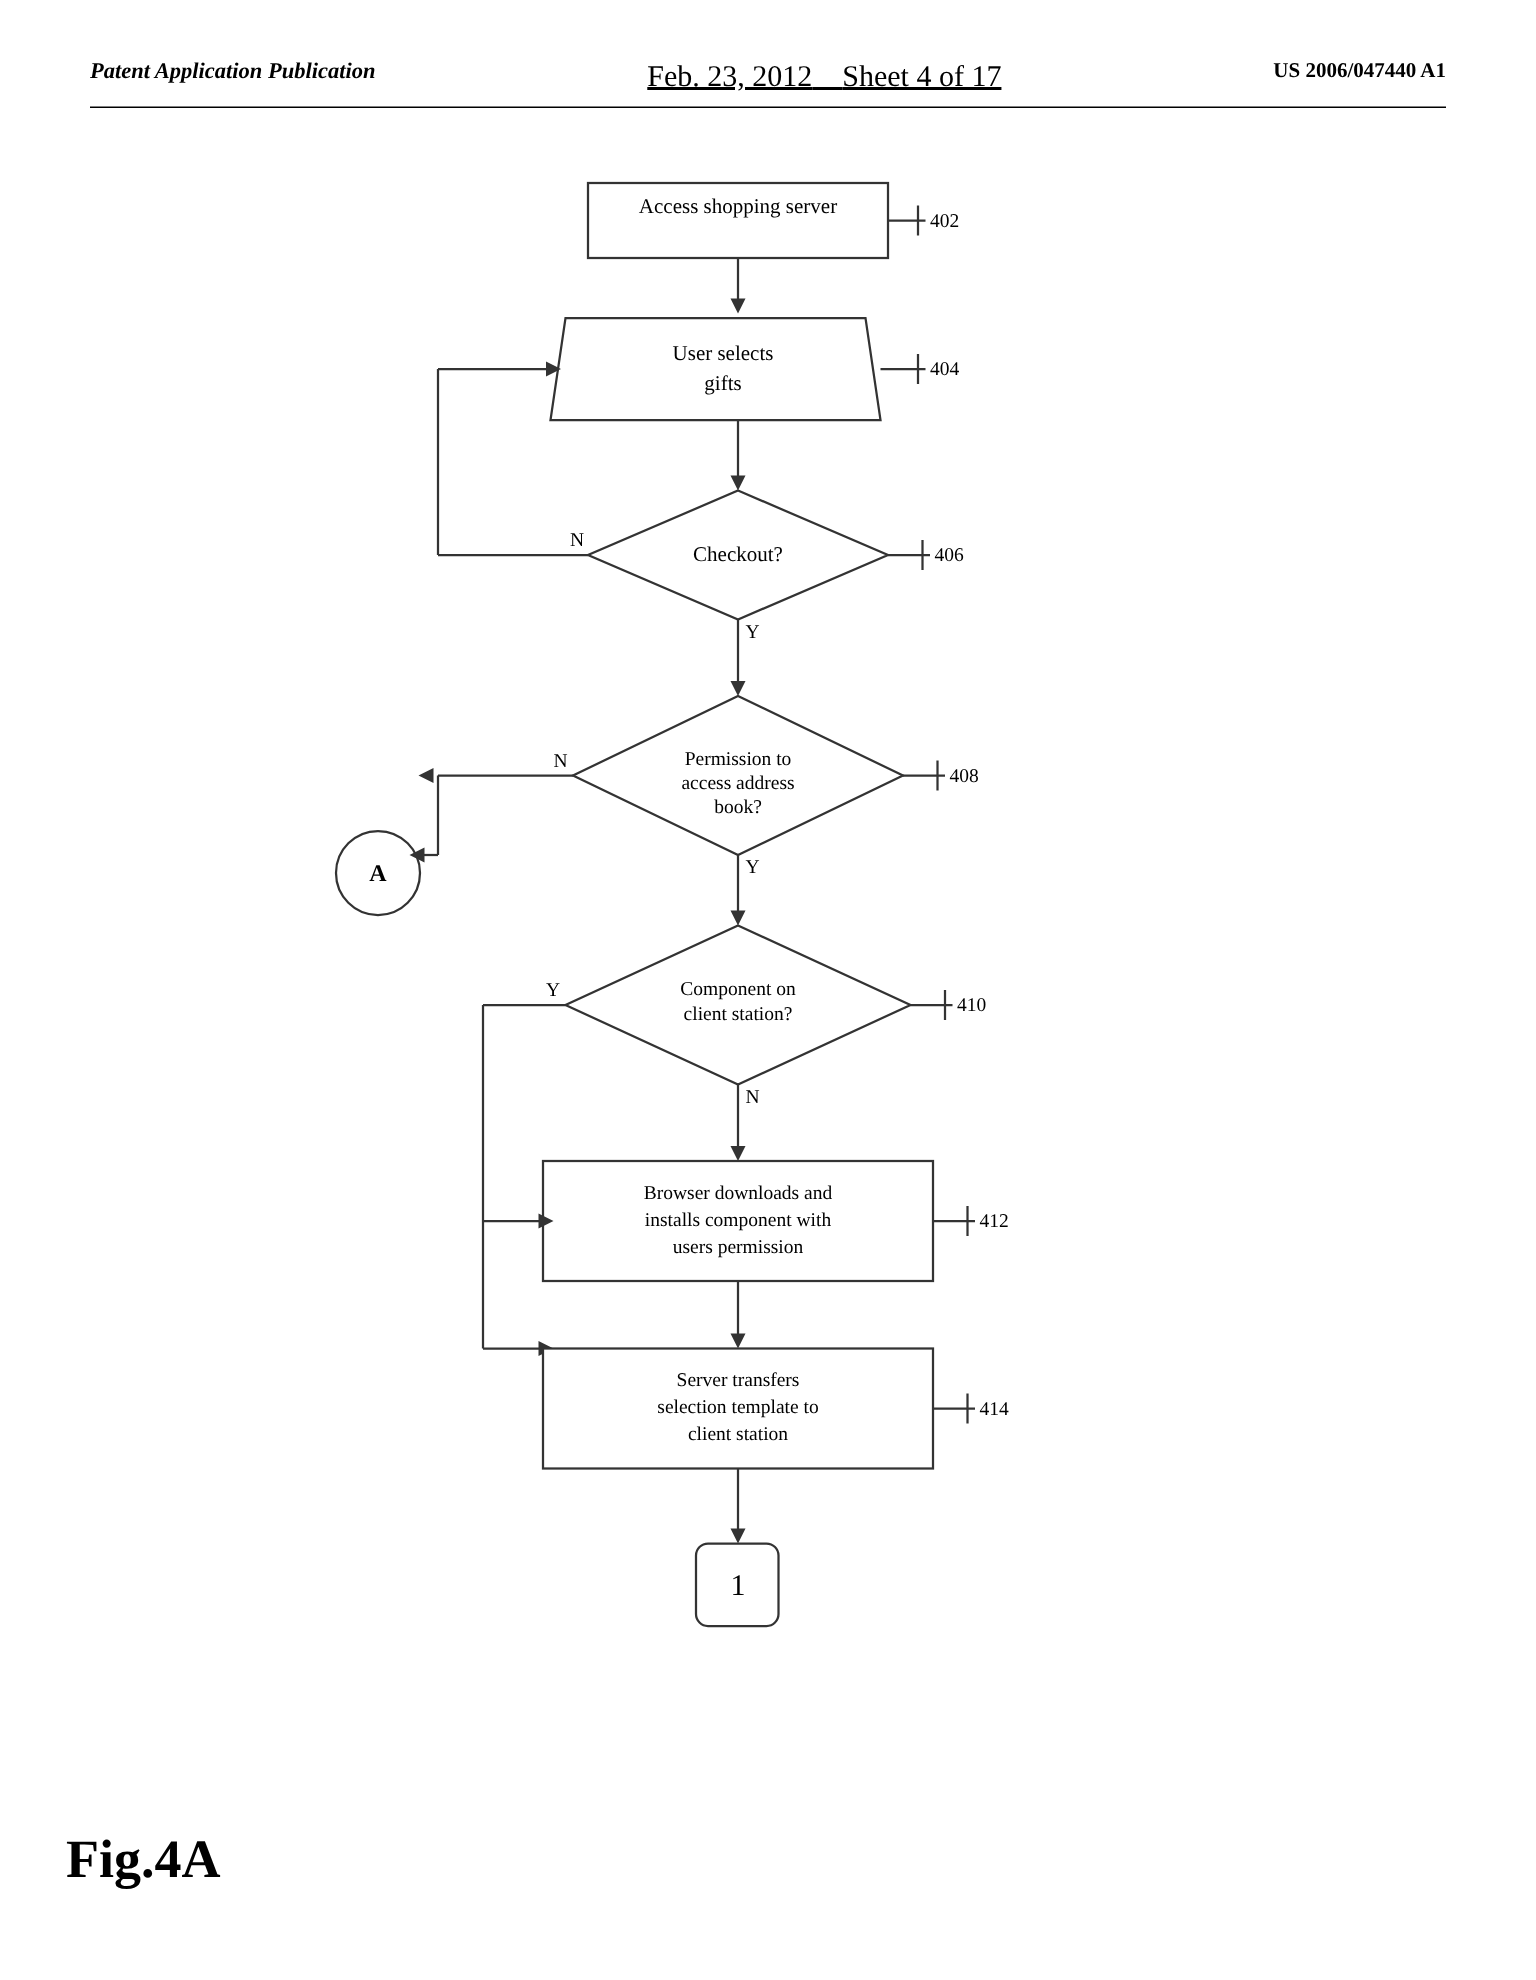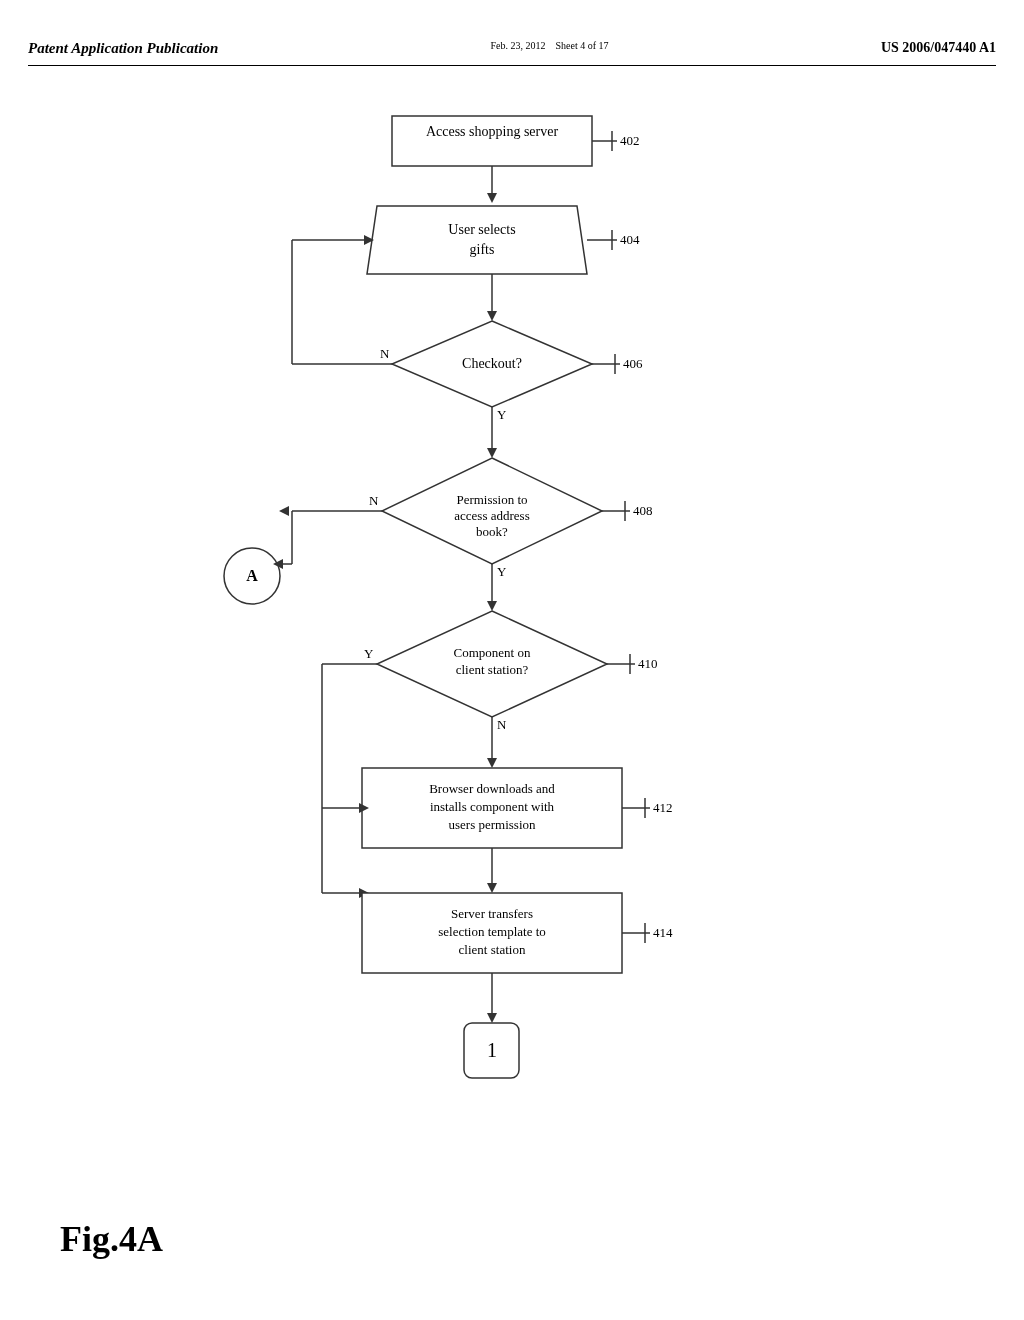--- a/index.html
+++ b/index.html
@@ -10,53 +10,54 @@
       height: 1320px;
       overflow: hidden;
       position: relative;
     }
 
     .page {
       width: 1024px;
       height: 1320px;
       background: #fff;
       position: relative;
-      padding: 40px 28px;
+      padding: 40px 60px;
     }
 
     .header {
       display: flex;
       justify-content: space-between;
       align-items: flex-start;
       border-bottom: 1px solid #000;
       padding-bottom: 8px;
       margin-bottom: 30px;
     }
 
     .header-left {
       font-size: 15px;
       font-weight: bold;
       font-style: italic;
     }
 
     .header-center {
-      font-size: 10px;
+      font-size: 20px;
       text-align: right;
+      text-decoration: underline;
     }
 
     .header-right {
       font-size: 14px;
       font-weight: bold;
       text-align: right;
     }
 
     .fig-label {
       position: absolute;
       bottom: 60px;
-      left: 60px;
+      left: 44px;
       font-size: 36px;
       font-weight: bold;
       text-align: center;
     }
 
     
     .diagram-svg-container {
       position: relative;
       width: 700px;
       height: 1100px;

